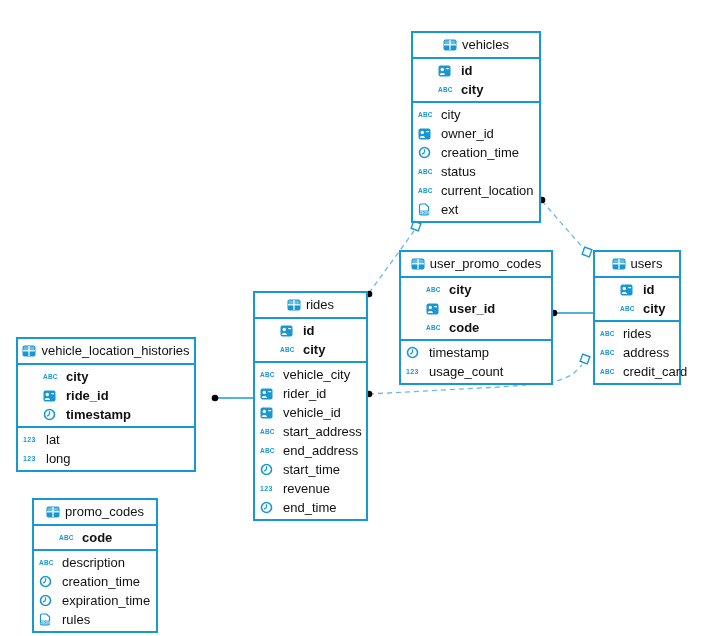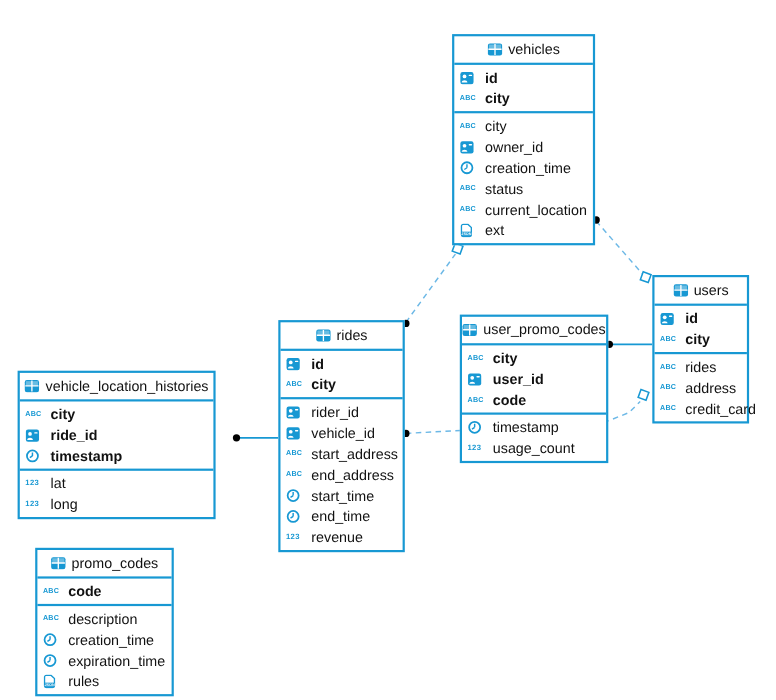--- a/index.html
+++ b/index.html
@@ -15,21 +15,21 @@
   .table {
     position:absolute; background:#ffffff; z-index:1;
     border:2px solid var(--primary); box-sizing:border-box;
   }
   .thead {
     display:flex; align-items:center; justify-content:center; gap:4px;
     height:24px; border-bottom:2px solid var(--primary);
     font-size:13px; white-space:nowrap; overflow:hidden;
   }
   .sec { padding:2px 0; }
-  .sec.keys { border-bottom:2px solid var(--primary); }
+  .sec.keys { border-bottom:2px solid var(--primary);padding-left:20px; }
   .sec.keys .cname { font-weight:bold; }
   .row {
     display:flex; align-items:center; gap:4px;
     height:19px; padding:0 5px; font-size:13px; white-space:nowrap;
   }
   .icon { flex:0 0 19px; width:19px; display:flex; align-items:center; justify-content:flex-start; }
   .thead .icon { flex:0 0 15px; width:15px; }
   .txt-icon { font-size:6.5px; font-weight:bold; color:var(--primary); letter-spacing:0.2px; }
   .txt-icon.num { font-size:7px; letter-spacing:0.3px; }
   .cname { line-height:19px; }
@@ -141,21 +141,21 @@
             <svg width="12" height="13" viewBox="0 0 12 13">
               <path d="M1.5 2.5 A1.5 1.5 0 0 1 3 1 H7.5 L10.5 3.8 V10.5 A1.5 1.5 0 0 1 9 12 H3 A1.5 1.5 0 0 1 1.5 10.5 Z" fill="none" stroke="#1798d3" stroke-width="1.2"></path>
               <rect x="1.5" y="7.6" width="9" height="3.8" fill="#1798d3"></rect>
               <text x="6" y="10.7" font-size="3.4" font-weight="bold" fill="#fff" text-anchor="middle" font-family="Liberation Sans, sans-serif">JSON</text>
             </svg>
           </span>
     <span class="cname">ext</span>
   </div>
       </div>
   </div>
-    <div class="table" style="left: 418px; top: 250px; width: 135px; margin-top: 36px;">
+    <div class="table" style="left: 399px; top: 250px; width: 154px;">
     <div class="thead">
       <span class="icon">
           <svg width="14" height="12" viewBox="0 0 14 12">
             <rect x="0.5" y="0.5" width="13" height="11" rx="2" fill="#1798d3"></rect>
             <rect x="1.5" y="1.5" width="11" height="4" fill="rgba(255,255,255,0.35)"></rect>
             <line x1="1" y1="5.8" x2="13" y2="5.8" stroke="#fff" stroke-width="1.2"></line>
             <line x1="7" y1="1" x2="7" y2="11" stroke="#fff" stroke-width="1.2"></line>
           </svg>
         </span>
       <span class="ttitle">user_promo_codes</span>
@@ -283,20 +283,26 @@
         <div class="row">
     <span class="icon">
             <span class="txt-icon">ABC</span>
           </span>
     <span class="cname">city</span>
   </div>
       </div>
     <div class="sec cols">
         <div class="row">
     <span class="icon">
+            <span class="txt-icon">ABC</span>
+          </span>
+    <span class="cname">vehicle_city</span>
+  </div>
+        <div class="row">
+    <span class="icon">
             <svg width="13" height="12" viewBox="0 0 13 12">
               <rect x="0.5" y="0.5" width="12" height="11" rx="2" fill="#1798d3"></rect>
               <circle cx="4.3" cy="4.5" r="1.7" fill="#fff"></circle>
               <path d="M1.7 9.9 C1.7 7.4 6.9 7.4 6.9 9.9 Z" fill="#fff"></path>
               <rect x="8.1" y="2.9" width="3.1" height="1.3" rx="0.6" fill="#fff"></rect>
             </svg>
           </span>
     <span class="cname">rider_id</span>
   </div>
         <div class="row">
@@ -327,33 +333,33 @@
             <svg width="13" height="13" viewBox="0 0 13 13">
               <circle cx="6.5" cy="6.5" r="5" fill="none" stroke="#1798d3" stroke-width="1.6"></circle>
               <line x1="6.5" y1="6.5" x2="6.5" y2="3.3" stroke="#1798d3" stroke-width="1.3"></line>
               <line x1="6.5" y1="6.5" x2="4.1" y2="8.1" stroke="#1798d3" stroke-width="1.3"></line>
             </svg>
           </span>
     <span class="cname">start_time</span>
   </div>
         <div class="row">
     <span class="icon">
+            <span class="txt-icon num">123</span>
+          </span>
+    <span class="cname">revenue</span>
+  </div>
+        <div class="row">
+    <span class="icon">
             <svg width="13" height="13" viewBox="0 0 13 13">
               <circle cx="6.5" cy="6.5" r="5" fill="none" stroke="#1798d3" stroke-width="1.6"></circle>
               <line x1="6.5" y1="6.5" x2="6.5" y2="3.3" stroke="#1798d3" stroke-width="1.3"></line>
               <line x1="6.5" y1="6.5" x2="4.1" y2="8.1" stroke="#1798d3" stroke-width="1.3"></line>
             </svg>
           </span>
     <span class="cname">end_time</span>
-  </div>
-        <div class="row">
-    <span class="icon">
-            <span class="txt-icon num">123</span>
-          </span>
-    <span class="cname">revenue</span>
   </div>
       </div>
   </div>
     <div class="table" style="left: 16px; top: 337px; width: 180px;">
     <div class="thead">
       <span class="icon">
           <svg width="14" height="12" viewBox="0 0 14 12">
             <rect x="0.5" y="0.5" width="13" height="11" rx="2" fill="#1798d3"></rect>
             <rect x="1.5" y="1.5" width="11" height="4" fill="rgba(255,255,255,0.35)"></rect>
             <line x1="1" y1="5.8" x2="13" y2="5.8" stroke="#fff" stroke-width="1.2"></line>

